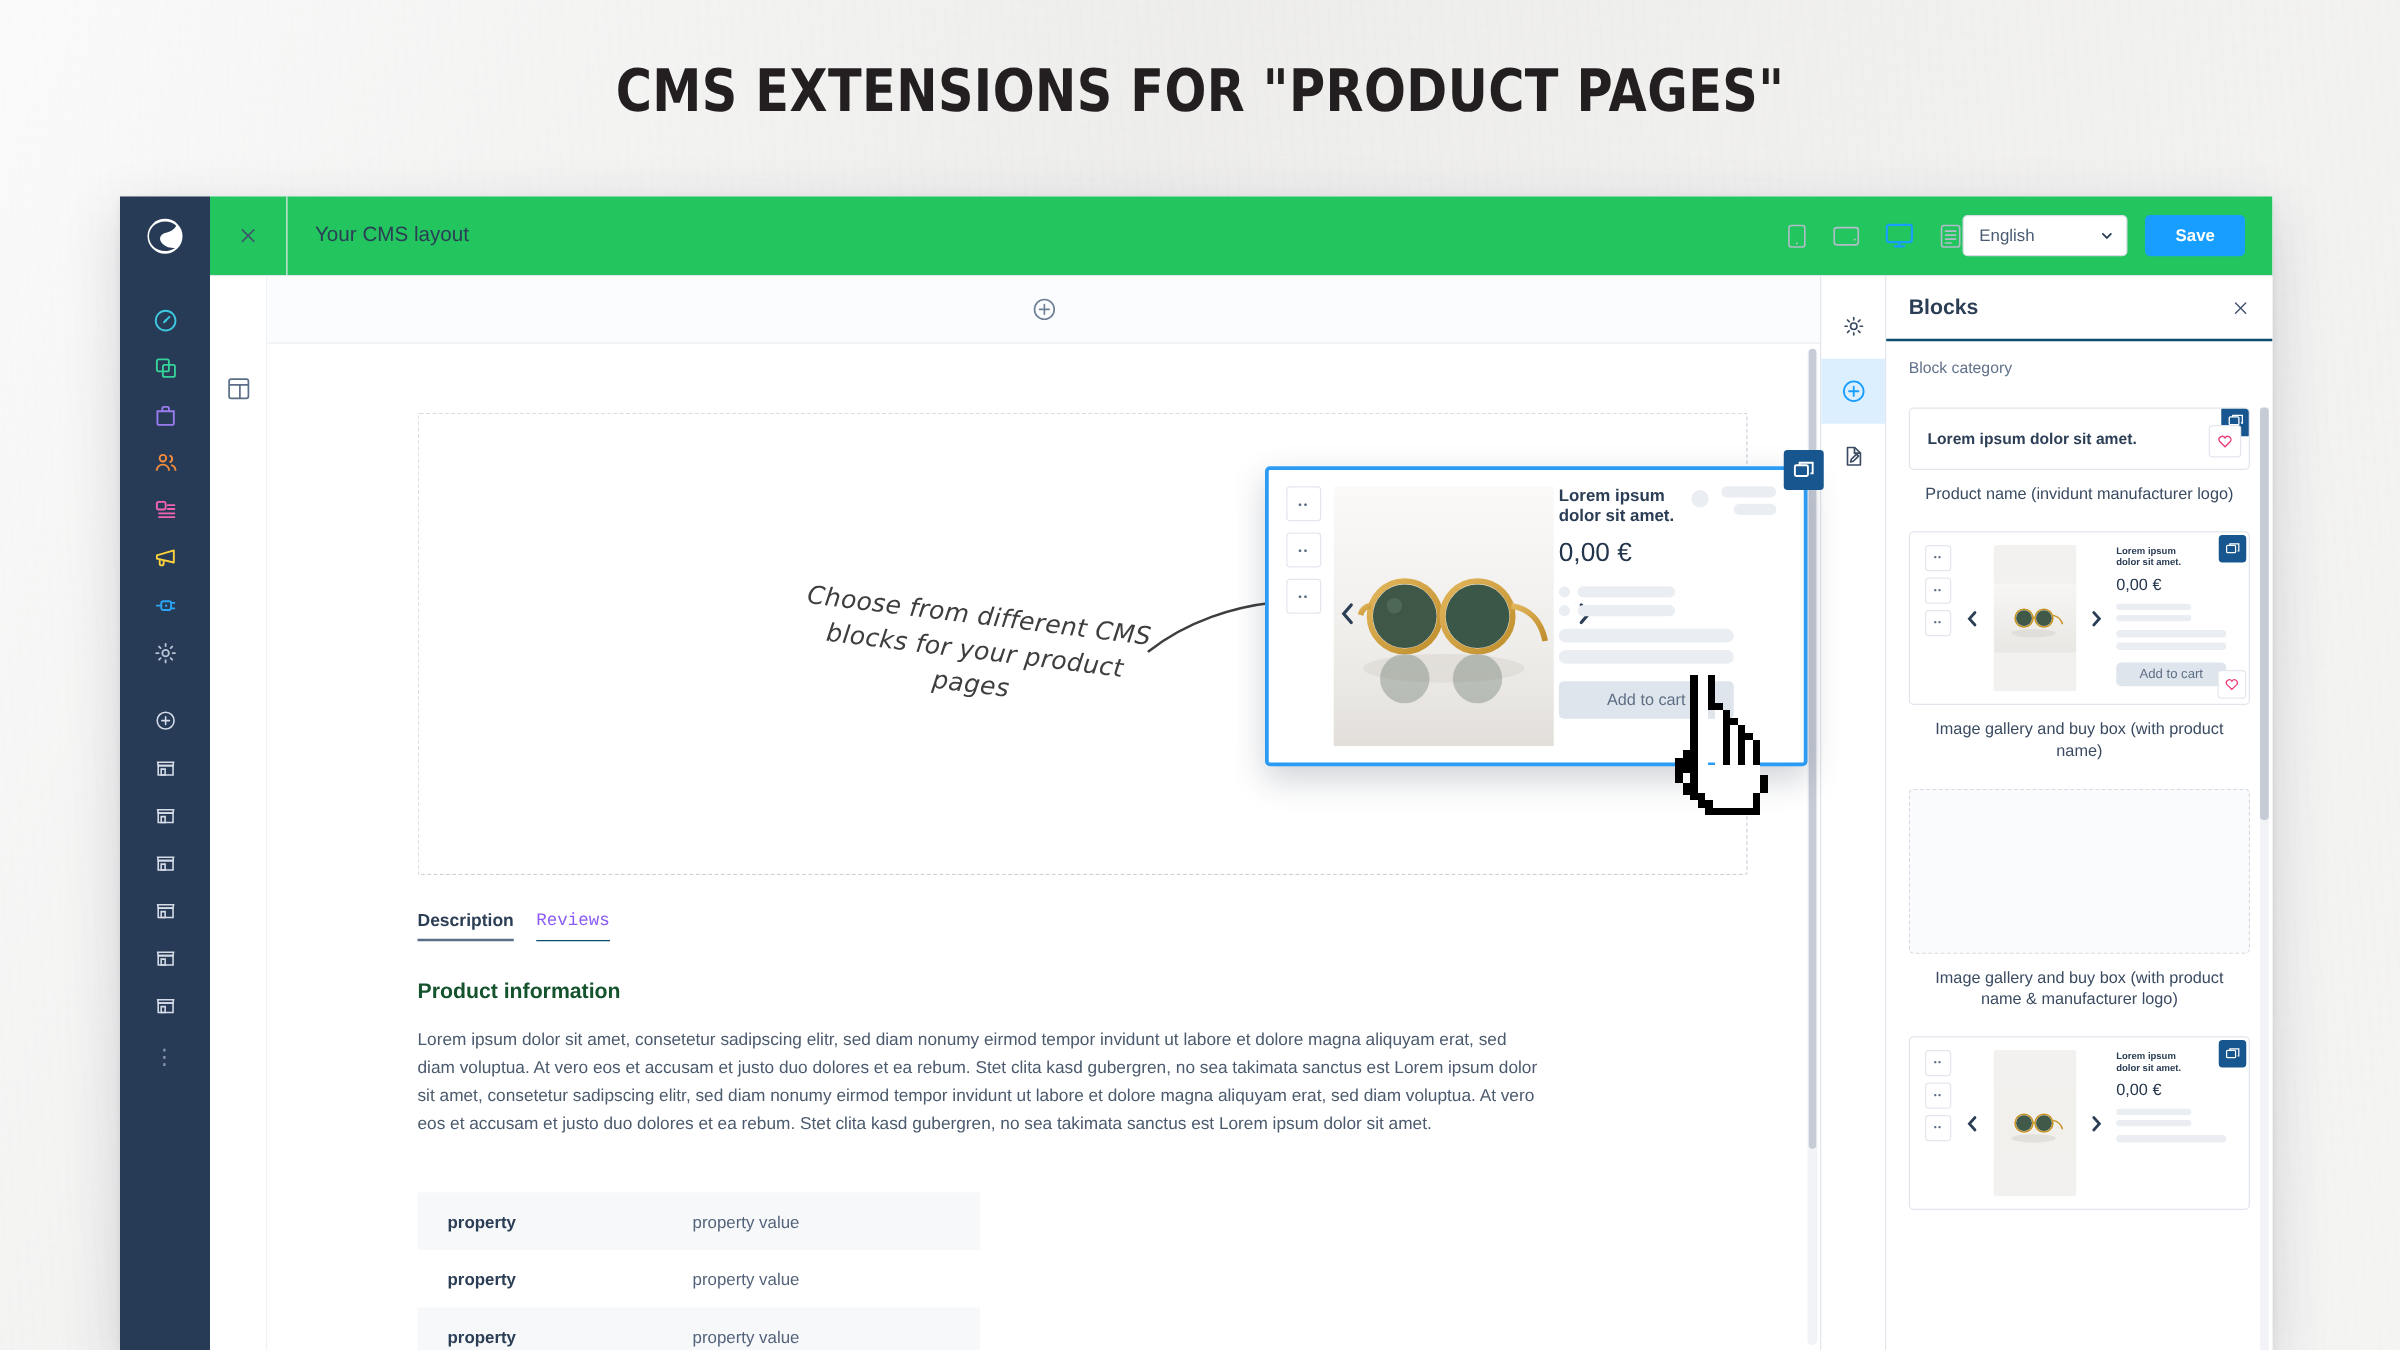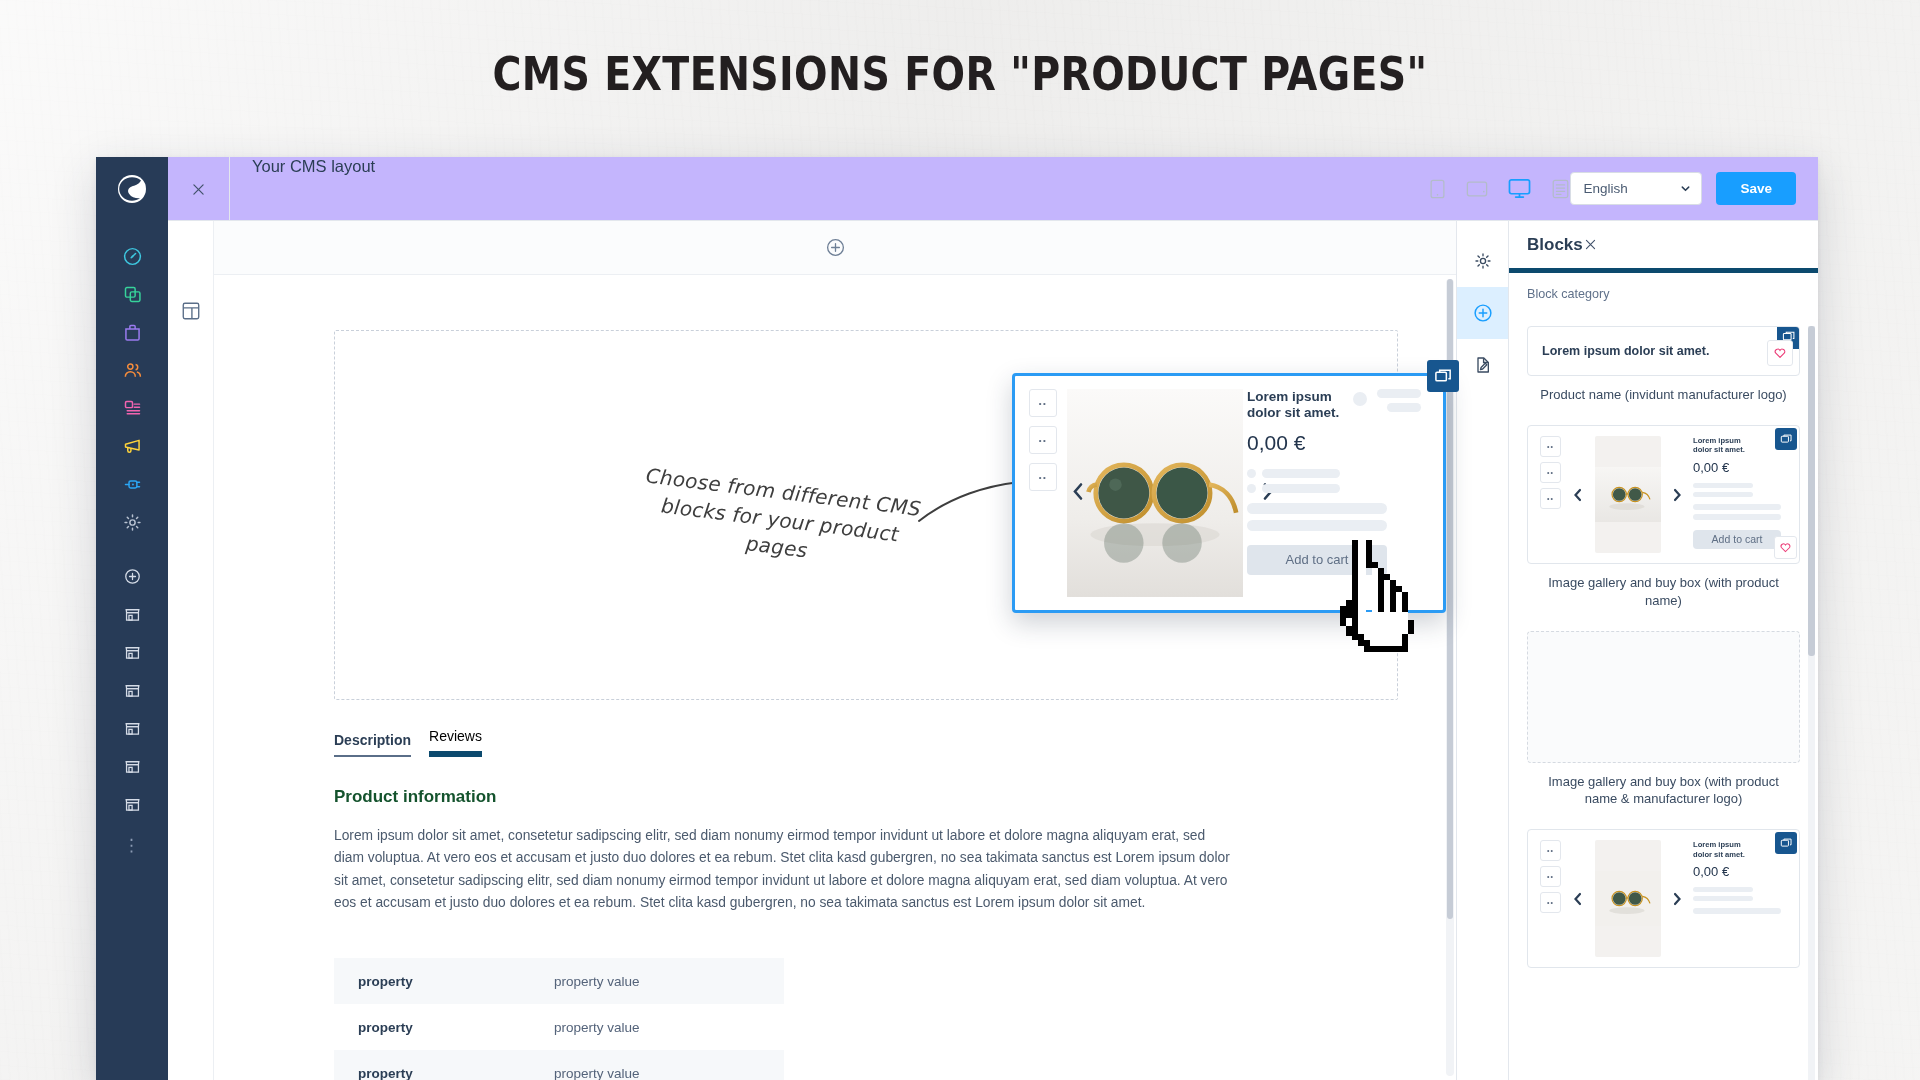--- a/index.html
+++ b/index.html
@@ -69,23 +69,23 @@
   }
   .rail-gap { height: 16px; }
   .rail-dots { color: #8b9ab3; font-size: 17px; letter-spacing:1px; line-height: 5px; padding-top:6px;}
 
   
   .main-col { flex: 1; display: flex; flex-direction: column; min-width: 0; }
 
   
   .topbar {
     height: 64px; flex: 0 0 64px;
-    background: #c4b5fd;
+    background: #22c55e;
     border-bottom: 1px solid #e3e7ed;
-    display: flex; 
+    display: flex; align-items: center;
     padding: 0 16px 0 0;
   }
   .close-btn {
     width: 62px; height: 64px;
     display:flex; align-items:center; justify-content:center;
     cursor:pointer;
     border-right: 1px solid #e3e7ed;
   }
   .layout-title {
     font-size: 16.5px; color: #2b3e55; font-weight: 400;
@@ -171,21 +171,21 @@
   .hand-arrow { position: absolute; left: 580px; top: 140px; }
 
   .tabs-row {
     margin: 28px 0 0 120px;
     display: flex; gap: 18px; align-items: flex-end;
   }
   .tab {
     font-size: 14px; padding-bottom: 7px; cursor: pointer;
   }
   .tab.active { color: #2b3e55; font-weight: bold; border-bottom: 2px solid #5a6e88; }
-  .tab.inactive { color: #000000; border-bottom: 6px solid #0c4a6e; }
+  .tab.inactive { color: #8b5cf6; border-bottom: 1px solid #0c4a6e; font-family: Liberation Mono, monospace; }
 
   .prod-h {
     margin: 30px 0 0 120px;
     font-size: 17px; font-weight: bold; color: #14532d;
   }
   .prod-p {
     margin: 18px 58px 0 120px;
     font-size: 13.8px; line-height: 1.62; color: #4b5a6d;
     max-width: 900px;
   }
@@ -226,23 +226,23 @@
   
   .blocks-panel {
     width: 310px; flex: 0 0 310px;
     background: #fff;
     border-left: 1px solid #e3e7ed;
     display: flex; flex-direction: column;
     min-height: 0;
   }
   .bp-head {
     height: 52px; flex:0 0 52px;
-    display: flex; align-items: center; 
+    display: flex; align-items: center; justify-content: space-between;
     padding: 0 18px;
-    border-bottom: 5px solid #0c4a6e;
+    border-bottom: 2px solid #0c4a6e;
   }
   .bp-title { font-size: 17px; color: #2b3e55; font-weight: bold; }
   .bp-close { cursor:pointer; display:flex; }
   .bp-catwrap { padding: 14px 18px 10px; }
   .bp-catlabel { font-size: 12.6px; color: #60718a; margin-bottom: 7px; }
   .bp-select {
     height: 34px; border: 1px solid #d8dde5; border-radius: 4px;
     display: flex; align-items: center; justify-content: space-between;
     padding: 0 10px 0 12px; font-size: 12.8px; color: #3c4d64;
     cursor: pointer;

